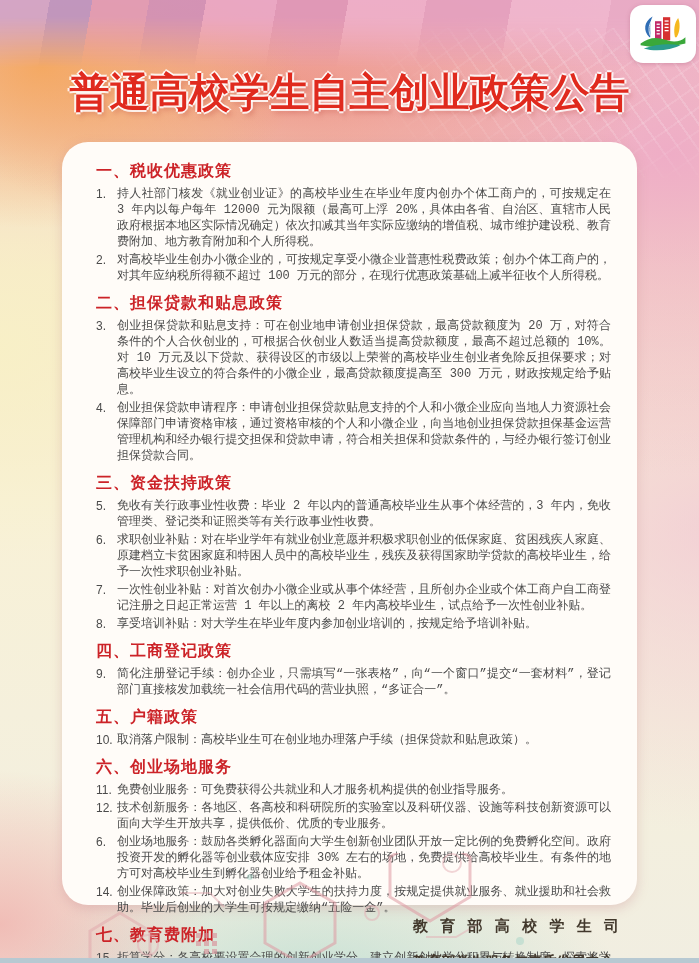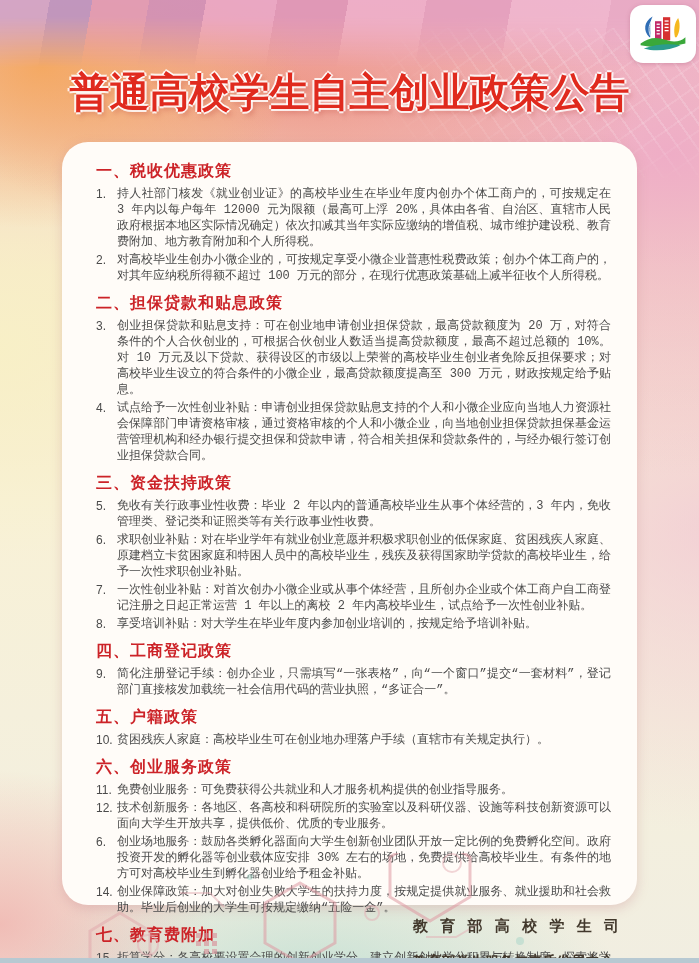--- a/index.html
+++ b/index.html
@@ -108,21 +108,21 @@
     </section>
 
     <section>
       <h2 class="sec-h">二、担保贷款和贴息政策</h2>
       <div class="item">
         <span class="num">3.</span>
         <span class="txt">创业担保贷款和贴息支持：可在创业地申请创业担保贷款，最高贷款额度为 20 万，对符合条件的个人合伙创业的，可根据合伙创业人数适当提高贷款额度，最高不超过总额的 10%。对 10 万元及以下贷款、获得设区的市级以上荣誉的高校毕业生创业者免除反担保要求；对高校毕业生设立的符合条件的小微企业，最高贷款额度提高至 300 万元，财政按规定给予贴息。</span>
       </div>
       <div class="item">
         <span class="num">4.</span>
-        <span class="txt">试点给予一次性创业补贴：申请创业担保贷款贴息支持的个人和小微企业应向当地人力资源社会保障部门申请资格审核，通过资格审核的个人和小微企业，向当地创业担保贷款担保基金运营管理机构和经办银行提交担保和贷款申请，符合相关担保和贷款条件的，与经办银行签订创业担保贷款合同。</span>
+        <span class="txt">创业担保贷款申请程序：申请创业担保贷款贴息支持的个人和小微企业应向当地人力资源社会保障部门申请资格审核，通过资格审核的个人和小微企业，向当地创业担保贷款担保基金运营管理机构和经办银行提交担保和贷款申请，符合相关担保和贷款条件的，与经办银行签订创业担保贷款合同。</span>
       </div>
     </section>
 
     <section>
       <h2 class="sec-h">三、资金扶持政策</h2>
       <div class="item">
         <span class="num">5.</span>
         <span class="txt">免收有关行政事业性收费：毕业 2 年以内的普通高校毕业生从事个体经营的，3 年内，免收管理类、登记类和证照类等有关行政事业性收费。</span>
       </div>
       <div class="item">
@@ -144,26 +144,26 @@
       <div class="item">
         <span class="num">9.</span>
         <span class="txt">简化注册登记手续：创办企业，只需填写“一张表格”，向“一个窗口”提交“一套材料”，登记部门直接核发加载统一社会信用代码的营业执照，“多证合一”。</span>
       </div>
     </section>
 
     <section>
       <h2 class="sec-h">五、户籍政策</h2>
       <div class="item">
         <span class="num">10.</span>
-        <span class="txt">贫困残疾人家庭：高校毕业生可在创业地办理落户手续（直辖市有关规定执行）。</span>
-      </div>
-    </section>
-
-    <section>
-      <h2 class="sec-h">六、创业服务政策</h2>
+        <span class="txt">取消落户限制：高校毕业生可在创业地办理落户手续（担保贷款和贴息政策）。</span>
+      </div>
+    </section>
+
+    <section>
+      <h2 class="sec-h">六、创业场地服务</h2>
       <div class="item">
         <span class="num">11.</span>
         <span class="txt">免费创业服务：可免费获得公共就业和人才服务机构提供的创业指导服务。</span>
       </div>
       <div class="item">
         <span class="num">12.</span>
         <span class="txt">技术创新服务：各地区、各高校和科研院所的实验室以及科研仪器、设施等科技创新资源可以面向大学生开放共享，提供低价、优质的专业服务。</span>
       </div>
       <div class="item">
         <span class="num">6.</span>

